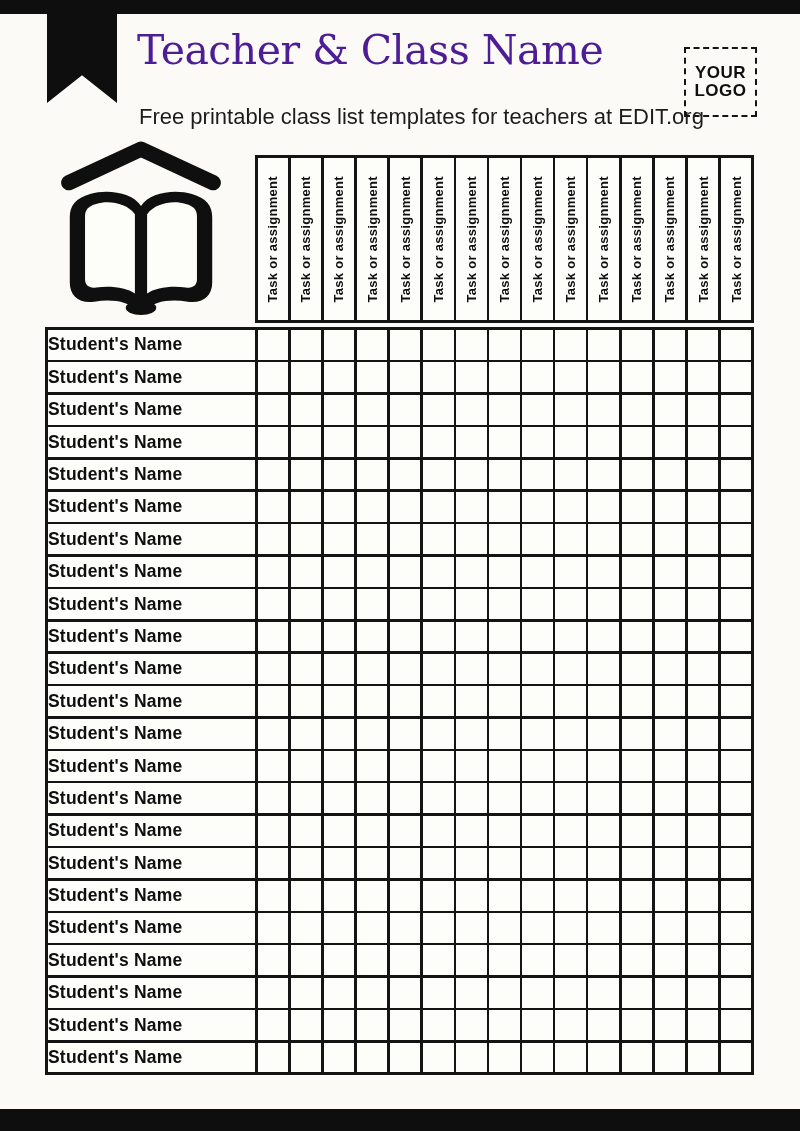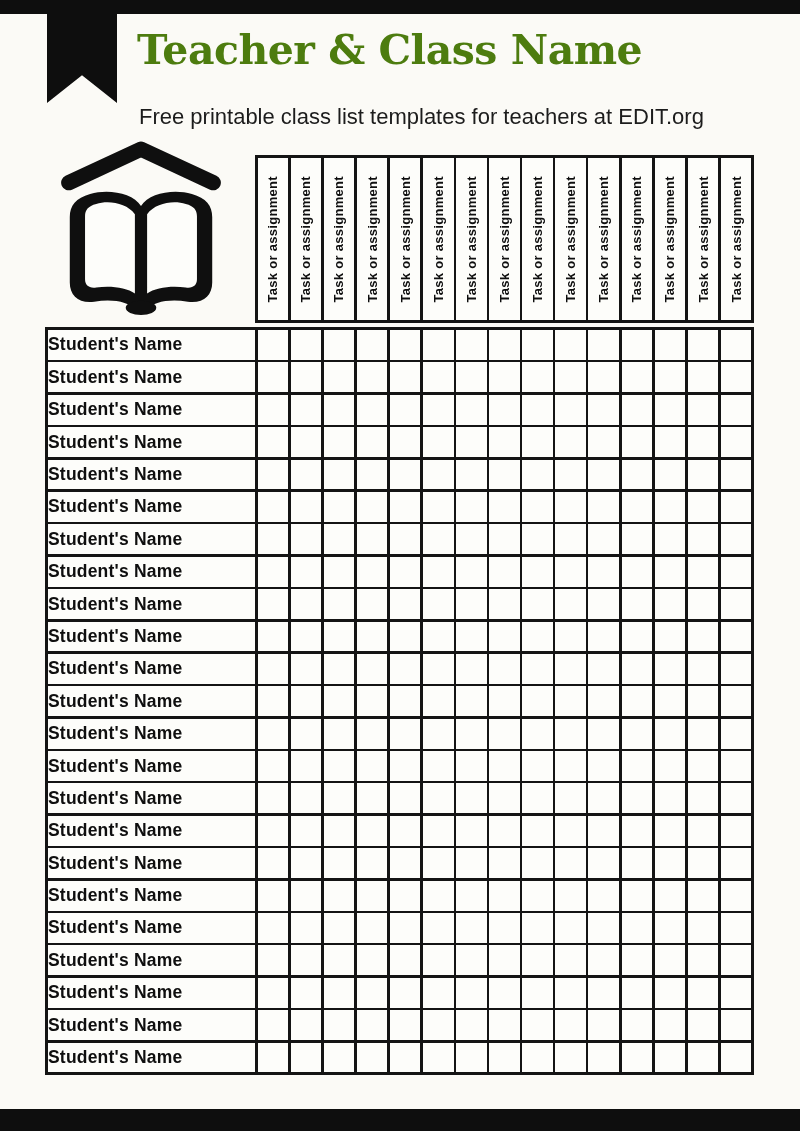--- a/index.html
+++ b/index.html
@@ -21,22 +21,22 @@
     background:#0e0e0e;
   }
   .ribbon {
     position:absolute; left:47px; top:0; width:70px; height:103px;
     background:#0e0e0e;
     clip-path:polygon(0 0, 100% 0, 100% 100%, 50% 73%, 0 100%);
   }
   .title {
     position:absolute; left:137px; top:26px;
     font-family:"DejaVu Serif", serif;
-    font-weight:bold; font-size:41px; letter-spacing:-0.5px;
-    color:#4d7c0f; white-space:nowrap;
+    font-weight:normal; font-size:41px; letter-spacing:-0.5px;
+    color:#4c1d95; white-space:nowrap;
   }
   .subtitle {
     position:absolute; left:139px; top:78px;
     font-size:21px; font-weight:400; color:#1c1c1c; white-space:nowrap;
   }
   .tagline {
     position:absolute; left:139px; top:104px;
     font-size:22px; font-weight:400; color:#1c1c1c; white-space:nowrap;
   }
   .logo-box {
@@ -88,20 +88,24 @@
 
 <div class="page">
 
   <div class="topbar"></div>
 
   <div class="ribbon"></div>
 
   <h1 class="title">Teacher &amp; Class Name</h1>
   <div class="tagline">Free printable class list templates for teachers at EDIT.org</div>
 
+  <div class="logo-box">
+    <span>YOUR</span>
+    <span>LOGO</span>
+  </div>
 
   <svg class="book-icon" viewBox="0 0 160 172" xmlns="http://www.w3.org/2000/svg">
     <path d="M9 41 L80 8 L151 41" fill="none" stroke="#0f0f0f" stroke-width="15" stroke-linecap="round" stroke-linejoin="round"></path>
     <path d="M80 64
              C72 51, 48 47, 30 52
              C16 56, 10 63, 10 75
              L10 139 C10 152, 19 160, 34 158
              C52 155, 68 158, 75 166
              L85 166
              C92 158, 108 155, 126 158

